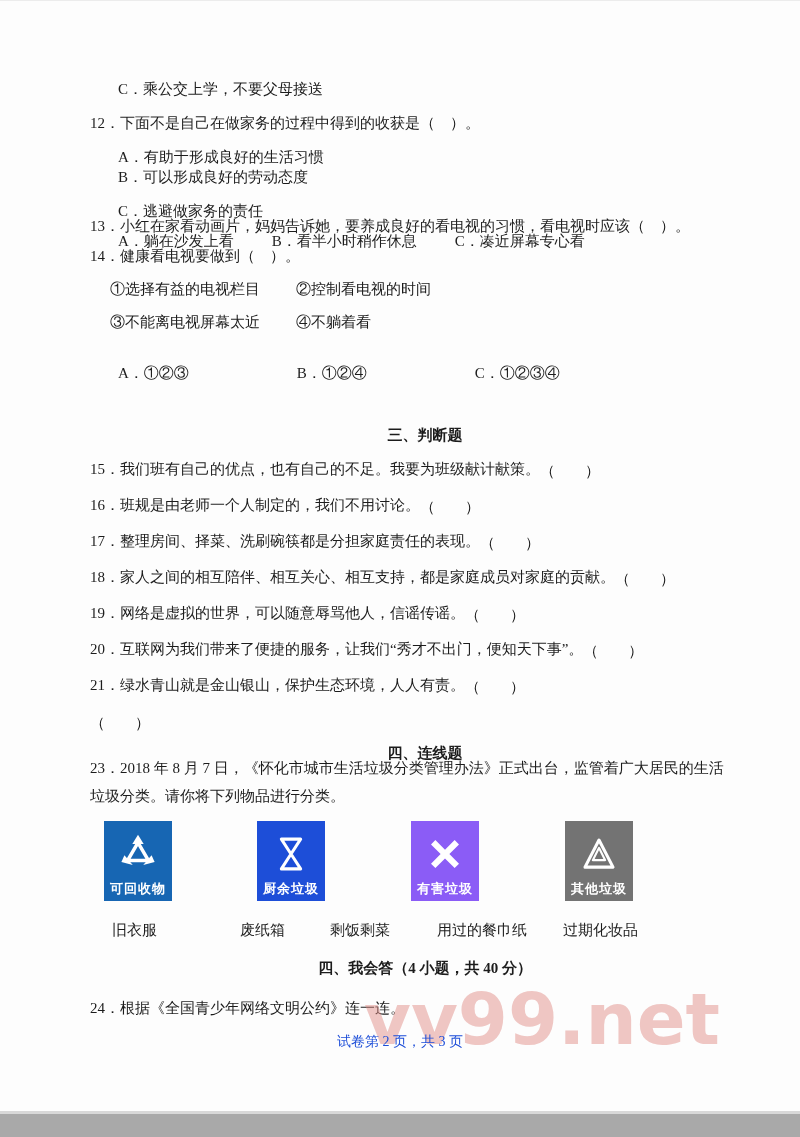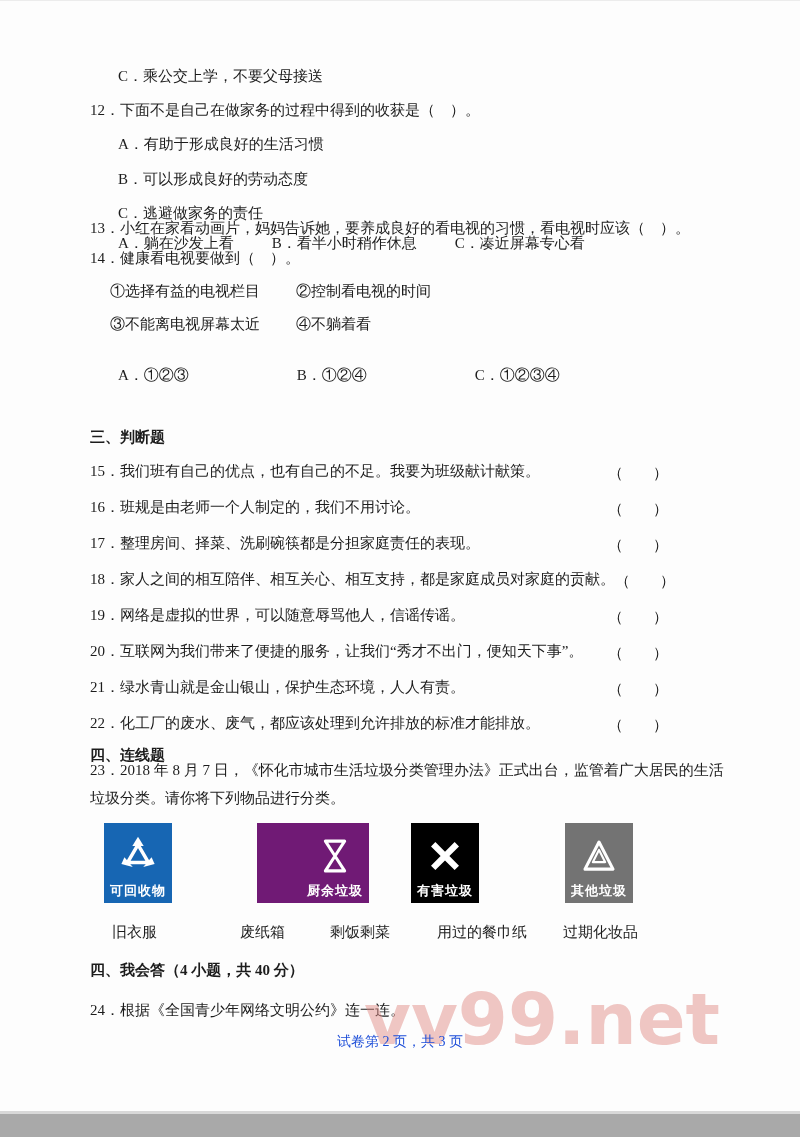--- a/index.html
+++ b/index.html
@@ -6,33 +6,33 @@
   .page {
     position:relative;
     width:800px; height:1137px;
     margin:0 auto;
     background:#fdfdfd;
     font-family:"Liberation Serif","DejaVu Serif",serif;
     color:#1c1c1c;
     overflow:hidden;
     border-top:1px solid #ececec;
   }
-  .content { position:absolute; top:3px; left:0; right:0; padding:65px 40px 0 90px; font-size:15px; }
+  .content { position:absolute; top:16px; left:0; right:0; padding:65px 40px 0 90px; font-size:15px; }
   .line { line-height:15px; white-space:nowrap; }
   .opt { padding-left:28px; }
-  .b { font-weight:bold; }
+  .b { font-weight:bold;text-align:center; }
 
-  .m19{margin-top:19px}.m20{margin-top:20px}.m15{margin-top:0}.m18{margin-top:18px}
+  .m19{margin-top:19px}.m20{margin-top:5px}.m15{margin-top:0}.m18{margin-top:18px}
   .m17{margin-top:17px}.m47{margin-top:47px}.m13{margin-top:13px}.m23{margin-top:23px}.m25{margin-top:25px}
 
   .optrow { display:flex; gap:38px; padding-left:28px; }
   .subrow { display:flex; gap:36px; padding-left:20px; }
   .ansrow { display:flex; gap:108px; padding-left:28px;margin-top:36px; }
 
-  .judge { display:flex; justify-content:space-between; width:578px; }
+  .judge { display:flex; width:578px; }
   .judge .bracket { white-space:nowrap; }
 
   .bins-row { position:relative; height:80px; margin-top:17px; }
   .bin {
     position:absolute; top:0; width:68px; height:80px;
     display:flex; flex-direction:column; align-items:center;
     color:#fff;
   }
   .bin .bin-icon { flex:1; display:flex; align-items:center; justify-content:center; padding-top:4px; }
   .bin .bin-label {
@@ -118,49 +118,48 @@
     </div>
     <div class="judge m17">
       <span class="line">20．互联网为我们带来了便捷的服务，让我们“秀才不出门，便知天下事”。</span>
       <span class="bracket">（　　）</span>
     </div>
     <div class="judge m17">
       <span class="line">21．绿水青山就是金山银山，保护生态环境，人人有责。</span>
       <span class="bracket">（　　）</span>
     </div>
     <div class="judge m17">
-      <span class="line">22．化工厂的废水、废气，都应该处理到允许排放的标准才能排放。</span>
       <span class="bracket">（　　）</span>
     </div>
 
     <div class="line b m13">四、连线题</div>
     <div class="line m15">23．2018 年 8 月 7 日，《怀化市城市生活垃圾分类管理办法》正式出台，监管着广大居民的生活</div>
     <div class="line m13">垃圾分类。请你将下列物品进行分类。</div>
 
     <div class="bins-row">
       <div class="bin bin0" style="background-color: rgb(23, 102, 179);">
         <span class="bin-icon">
           <svg viewBox="0 0 48 48" width="44" height="42" aria-hidden="true">
             <path d="M24 11 L36 31.5 H12 Z" fill="none" stroke="#fff" stroke-width="4" stroke-linejoin="round"></path>
             <polygon points="24,2 30.5,12.5 17.5,12.5" fill="#fff"></polygon>
             <polygon points="43,33 30,36.5 39.5,25.5" fill="#fff"></polygon>
             <polygon points="5,33 18,36.5 8.5,25.5" fill="#fff"></polygon>
           </svg>
         </span>
         <span class="bin-label">可回收物</span>
       </div>
-      <div class="bin bin1" style="background-color: #701a75; padding-left: 44px;">
+      <div class="bin bin1" style="background-color: #1d4ed8;">
         <span class="bin-icon">
           <svg viewBox="0 0 48 48" width="42" height="42" aria-hidden="true">
             <path d="M13 7 H35 L24 24 L35 41 H13 L24 24 Z" fill="none" stroke="#fff" stroke-width="3.5" stroke-linejoin="round"></path>
           </svg>
         </span>
         <span class="bin-label">厨余垃圾</span>
       </div>
-      <div class="bin bin2" style="background-color: #000000;">
+      <div class="bin bin2" style="background-color: #8b5cf6;">
         <span class="bin-icon">
           <svg viewBox="0 0 48 48" width="42" height="42" aria-hidden="true">
             <path d="M8 13 L13 8 L24 19 L35 8 L40 13 L29 24 L40 35 L35 40 L24 29 L13 40 L8 35 L19 24 Z" fill="#fff"></path>
           </svg>
         </span>
         <span class="bin-label">有害垃圾</span>
       </div>
       <div class="bin bin3" style="background-color: #737373;">
         <span class="bin-icon">
           <svg viewBox="0 0 48 48" width="42" height="42" aria-hidden="true">

